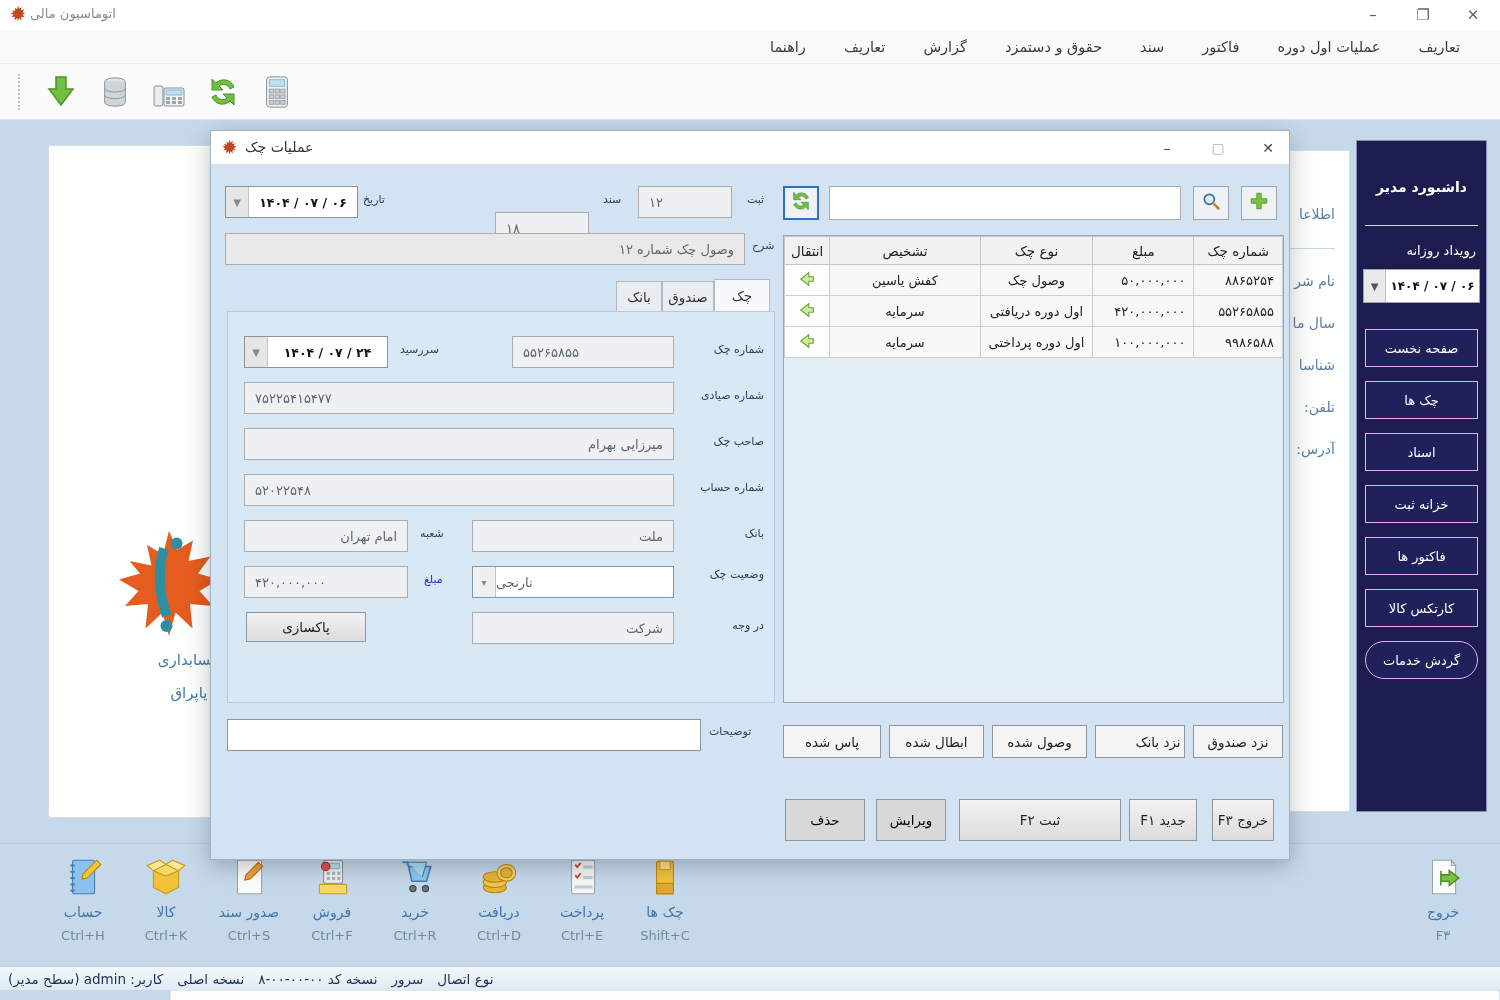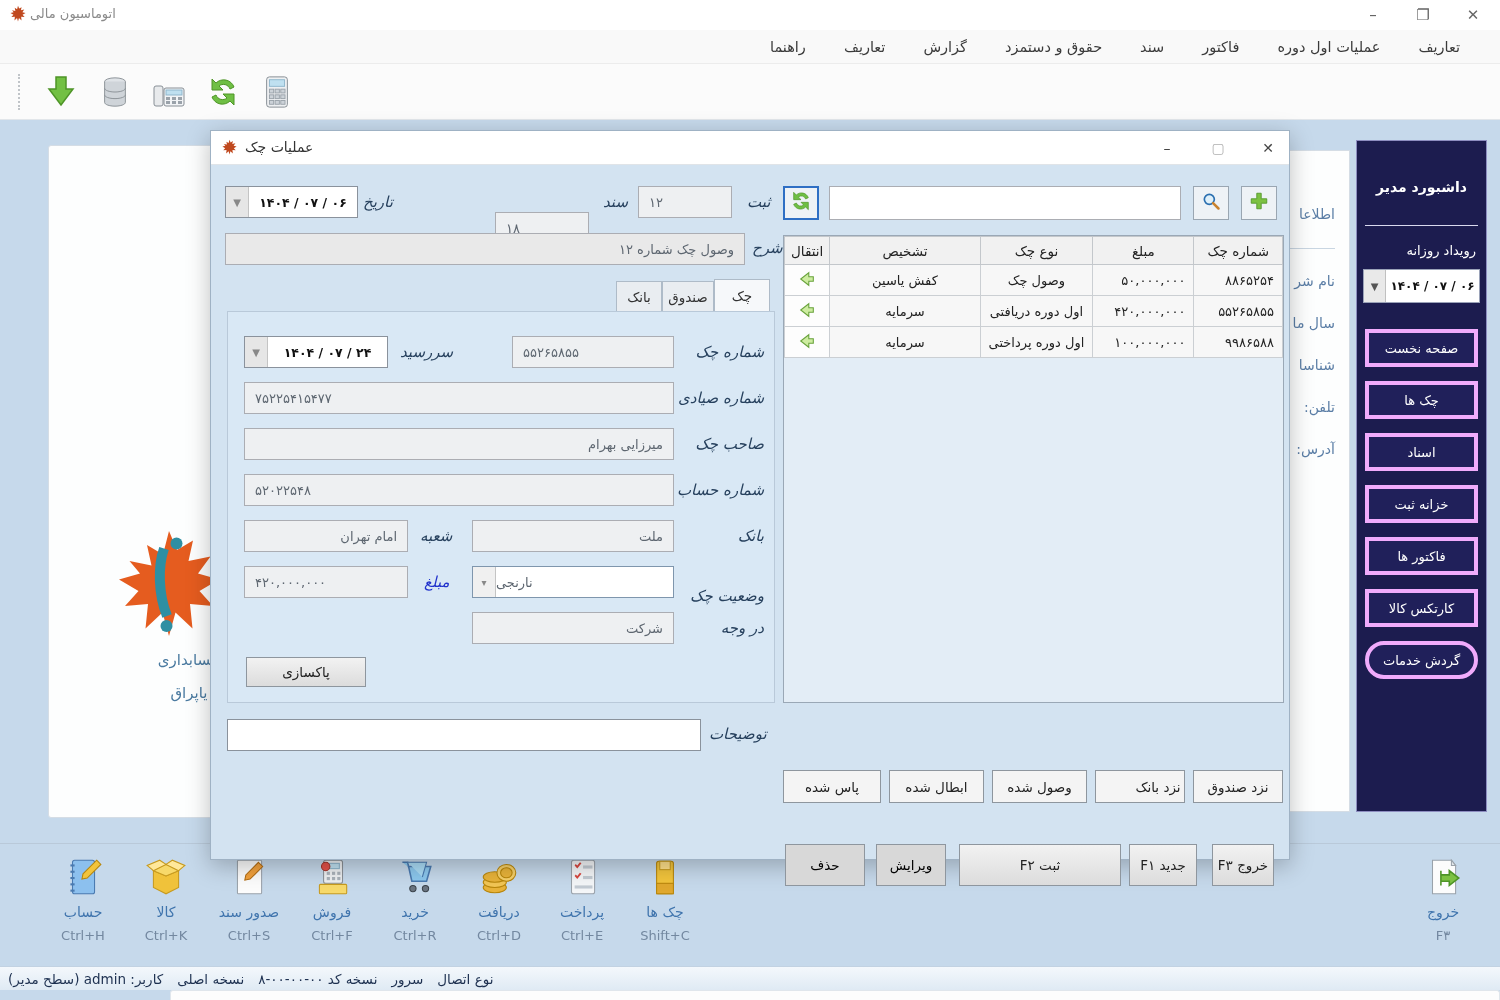--- a/index.html
+++ b/index.html
@@ -26,39 +26,39 @@
   .bg-divider { border-bottom:1px solid #c9d6e2; margin:0 0 24px 0; width:640px; }
 
   
   .sidebar { left:1356px; top:140px; width:131px; height:672px; background:#1c1c4f; border:1px solid #8d8dc0; direction:rtl; }
   .sb-title { top:38px; left:0; width:100%; text-align:center; color:#fff; font-size:14px; font-weight:bold; }
   .sb-divider { top:84px; left:8px; width:113px; border-top:1px solid #d9d9ef; }
   .sb-event { top:102px; right:10px; color:#fff; font-size:13px; }
   .sb-datebox { top:128px; left:6px; width:117px; height:34px; background:#fff; border:1px solid #9aa2b8; display:flex; direction:ltr; }
   .sb-datebox .dd { width:22px; background:#e9e9e9; border-right:1px solid #c0c0c0; color:#555; font-size:10px; display:flex; align-items:center; justify-content:center; }
   .sb-datebox .dv { flex:1; display:flex; align-items:center; justify-content:center; font-size:12px; font-weight:bold; color:#111; }
-  .sb-btn { left:8px; width:113px; height:38px; background:#20205a; border:4px solid #f0abfc; color:#fff; font-size:13px; display:flex; align-items:center; justify-content:center; cursor:pointer; font-family:"DejaVu Sans", sans-serif; }
+  .sb-btn { left:8px; width:113px; height:38px; background:#20205a; border:1px solid #f0abfc; color:#fff; font-size:13px; display:flex; align-items:center; justify-content:center; cursor:pointer; font-family:"DejaVu Sans", sans-serif; }
 
   
   .dialog { left:210px; top:130px; width:1080px; height:730px; background:#d3e3f1; border:1px solid #9fb2c4; box-shadow:0 6px 22px rgba(0,0,0,.25); z-index:10; }
   .dlg-title { left:0; top:0; width:100%; height:34px; background:#fff; border-bottom:1px solid #e0e4e8; }
   .dlg-title-text { left:34px; top:8px; font-size:14px; color:#333; direction:rtl; }
   .dlg-ctrl { top:6px; width:28px; height:22px; text-align:center; font-size:14px; color:#444; line-height:22px; }
-  .lbl { font-size:15px; color:#27415e; direction:rtl; white-space:nowrap;font-style:italic; }
+  .lbl { font-size:11px; color:#27415e; direction:rtl; white-space:nowrap; }
   .field { background:#eef0f2; border:1px solid #abadb3; height:32px; font-size:13px; color:#5d6670; display:flex; align-items:center; padding:0 10px; }
   .field.rtl { direction:rtl; justify-content:flex-start; }
   .field.ltr { direction:ltr; justify-content:flex-start; }
   .datebox { height:32px; background:#fff; border:1px solid #8a929c; display:flex; direction:ltr; }
   .datebox .dd { width:23px; background:#e6e6e6; border-right:1px solid #c4c4c4; color:#888; font-size:10px; display:flex; align-items:center; justify-content:center; }
   .datebox .dv { flex:1; display:flex; align-items:center; justify-content:center; font-size:12.5px; font-weight:bold; color:#111; }
   .tab { height:30px; font-size:13.5px; color:#333; display:flex; align-items:center; justify-content:center; border:1px solid #aebbc8; border-bottom:none; background:#e9edf1; direction:rtl; }
   .tab.active { background:#f6f8fa; height:32px; top:148px; z-index:2; }
   .groupbox { left:16px; top:180px; width:548px; height:392px; background:#d9e8f5; border:1px solid #b9c9d9; }
   .gb-lbl { right:10px; text-align:right; }
-  .btn { background:linear-gradient(#f2f2f2,#dcdcdc); border:1px solid #8e969e; font-size:13.5px; color:#222; display:flex; align-items:center; justify-content:center; cursor:pointer; direction:rtl; font-family:"DejaVu Sans", sans-serif;margin-top:45px; }
+  .btn { background:linear-gradient(#f2f2f2,#dcdcdc); border:1px solid #8e969e; font-size:13.5px; color:#222; display:flex; align-items:center; justify-content:center; cursor:pointer; direction:rtl; font-family:"DejaVu Sans", sans-serif; }
   .btn.dim { background:#d8d8d8; color:#000000; }
   .iconbtn { width:36px; height:34px; background:#eef2f6; border:1px solid #9aa6b2; display:flex; align-items:center; justify-content:center; cursor:pointer; }
   .iconbtn.focus { border:2px solid #2f6fc4; }
 
   
   .chq-table { left:572px; top:104px; width:501px; height:468px; background:#e3edf6; border:1px solid #9aa8b6; overflow:hidden; }
   table { border-collapse:collapse; direction:rtl; width:100%; }
   th { background:#f1f1f1; border:1px solid #c3c7cb; font-size:13.5px; font-weight:normal; color:#222; height:28px; padding:0 6px; }
   td { background:#f7f7f7; border:1px solid #cbcfd3; font-size:13px; color:#222; height:31px; padding:0 8px; text-align:center; white-space:nowrap; }
   td.num { direction:ltr; text-align:right; }
@@ -245,21 +245,21 @@
     <span class="abs lbl" style="left:192px;top:215px;">شعبه</span>
     <div class="abs field rtl" style="left:244px;top:208px;width:202px;">ملت</div>
     <span class="abs lbl gb-lbl" style="left:452px;top:215px;width:84px;">بانک</span>
 
     <div class="abs field ltr" style="left:16px;top:254px;width:164px;">۴۲۰,۰۰۰,۰۰۰</div>
     <span class="abs lbl" style="left:196px;top:261px;color:#2233cc;">مبلغ</span>
     <div class="abs datebox" style="left:244px;top:254px;width:202px;border-color:#7f96ad;">
       <span class="dd" style="background:#f0f0f0;">▾</span>
       <span class="dv" style="justify-content:flex-end;padding-left:0;padding-right:10px;font-weight:normal;font-size:13px;color:#5d6670;direction:rtl;">نارنجی</span>
     </div>
-    <span class="abs lbl gb-lbl" style="left:452px;top:275px;width:84px;">وضعیت چک</span>
+    <span class="abs lbl gb-lbl" style="left:452px;top:256px;width:84px;">وضعیت چک</span>
 
     <button class="abs btn" style="left:18px;top:300px;width:120px;height:30px;">پاکسازی</button>
     <div class="abs field rtl" style="left:244px;top:300px;width:202px;">شرکت</div>
     <span class="abs lbl gb-lbl" style="left:452px;top:307px;width:84px;">در وجه</span>
   </div>
 
   <div class="abs field rtl" style="left:16px;top:588px;width:474px;background:#fff;border-color:#8a929c;"></div>
   <span class="abs lbl" style="left:498px;top:594px;">توضیحات</span>
 
   <div class="abs iconbtn focus" style="left:572px;top:55px;">

